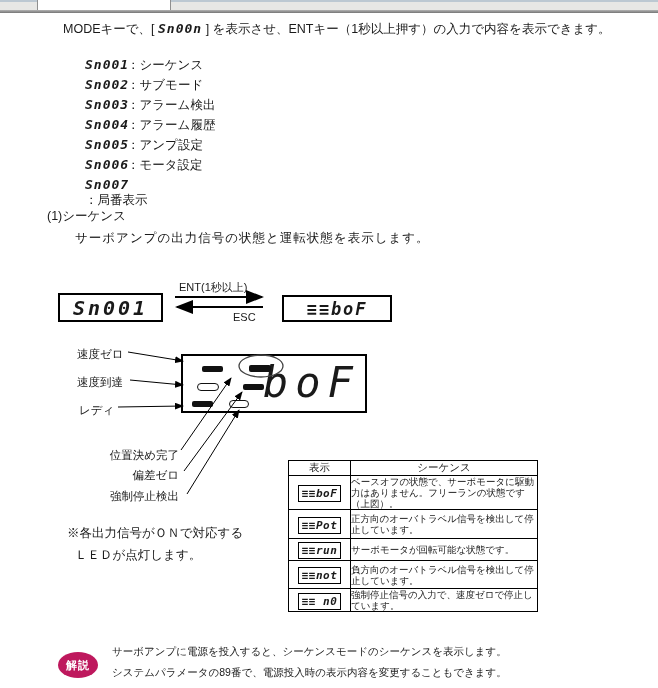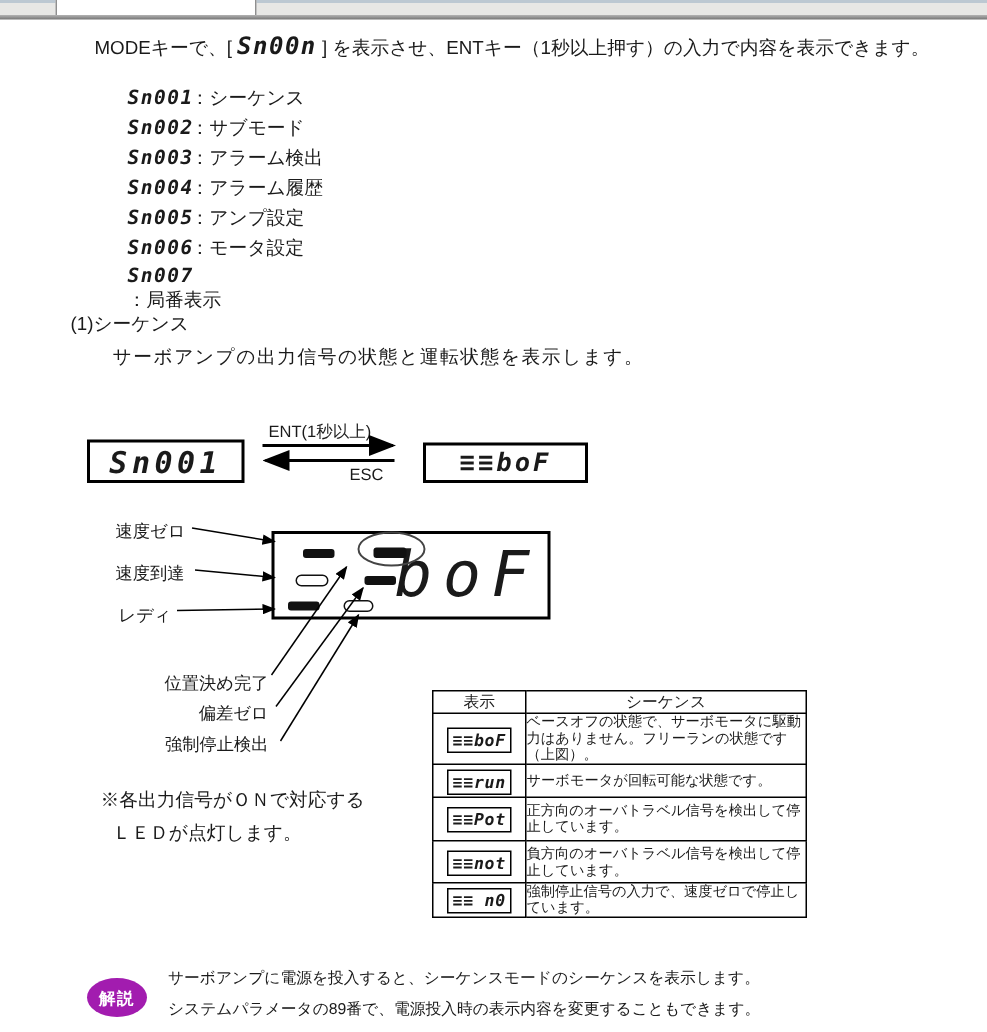--- a/index.html
+++ b/index.html
@@ -9,40 +9,40 @@
   }
   .abs{position:absolute;}
   
   .top-strip{left:0;top:0;width:658px;height:10px;background:#e7e7e5;border-top:2px solid #bcc8d2;box-sizing:border-box;}
   .top-box{left:37px;top:0;width:134px;height:10px;background:#ffffff;border-left:1px solid #8f8f8f;border-right:1px solid #8f8f8f;box-sizing:border-box;}
   .separator{left:0;top:10px;width:658px;height:3px;background:linear-gradient(#b3b3b3,#757575);}
   
   .jp{font-size:12.5px;line-height:1.25;white-space:nowrap;}
   .jp-small{font-size:11.5px;white-space:nowrap;}
   .seg{font-family:"DejaVu Sans Mono",monospace;font-style:italic;font-weight:600;letter-spacing:1px;}
-  .seg-inline{font-size:16px;}
+  .seg-inline{font-size:13px;}
   
   .disp-box{border:2px solid #000;background:#fff;display:flex;align-items:center;justify-content:center;box-sizing:border-box;}
   
   .mode-row{position:absolute;left:85px;display:flex;align-items:baseline;}
   .mode-code{width:42px;font-size:13px;}
   .mode-label{font-size:12.5px;}
   
   .bar{position:absolute;background:#111;border-radius:2px;}
   .bar.hollow{background:#fff;border:1.5px solid #111;border-radius:4px;box-sizing:border-box;}
   .bof-text{font-family:"DejaVu Sans Mono",monospace;font-style:italic;font-weight:400;font-size:42px;letter-spacing:7px;}
   
   table.seq{border-collapse:collapse;table-layout:fixed;width:249px;}
   table.seq td,table.seq th{border:1px solid #000;padding:0;box-sizing:border-box;}
   table.seq th{font-size:10.5px;font-weight:normal;text-align:center;}
   td.disp-cell{text-align:center;vertical-align:middle;}
   .mini-disp{display:inline-block;border:1.5px solid #000;padding:1px 3px;font-size:11px;letter-spacing:0.5px;}
   td.desc-cell{font-size:9.5px;line-height:11px;padding:1px 4px;vertical-align:middle;}
   
-  .badge{left:58px;top:652px;width:40px;height:26px;background:#a21caf;border-radius:50%;
+  .badge{left:58px;top:652px;width:40px;height:26px;background:#be185d;border-radius:50%;
          color:#fff;font-size:11px;font-weight:bold;display:flex;align-items:center;justify-content:center;letter-spacing:1px;}
   .footer-line{left:112px;font-size:10.5px;white-space:nowrap;}
   svg.overlay{position:absolute;left:0;top:0;pointer-events:none;}
 </style>
 </head>
 <body>
 
 <div class="abs top-strip"></div>
 <div class="abs top-box"></div>
 <div class="abs separator"></div>
@@ -123,27 +123,27 @@
     </colgroup>
   <tbody>
       <tr style="height:13px;">
     <th>表示</th>
     <th>シーケンス</th>
   </tr>
   <tr style="height:32px;">
     <td class="disp-cell"><span class="mini-disp seg">≡≡boF</span></td>
     <td class="desc-cell" style="white-space:normal;">ベースオフの状態で、サーボモータに駆動力はありません。フリーランの状態です（上図）。</td>
   </tr>
+  <tr style="height:29px;">
+    <td class="disp-cell"><span class="mini-disp seg">≡≡Pot</span></td>
+    <td class="desc-cell" style="white-space:normal;">正方向のオーバトラベル信号を検出して停止しています。</td>
+  </tr>
   <tr style="height:22px;">
     <td class="disp-cell"><span class="mini-disp seg">≡≡run</span></td>
     <td class="desc-cell" style="white-space:normal;">サーボモータが回転可能な状態です。</td>
-  </tr>
-  <tr style="height:29px;">
-    <td class="disp-cell"><span class="mini-disp seg">≡≡Pot</span></td>
-    <td class="desc-cell" style="white-space:normal;">正方向のオーバトラベル信号を検出して停止しています。</td>
   </tr>
   <tr style="height:28px;">
     <td class="disp-cell"><span class="mini-disp seg">≡≡not</span></td>
     <td class="desc-cell" style="white-space:normal;">負方向のオーバトラベル信号を検出して停止しています。</td>
   </tr>
   <tr style="height:19px;">
     <td class="disp-cell"><span class="mini-disp seg">≡≡ n0</span></td>
     <td class="desc-cell" style="white-space:normal;">強制停止信号の入力で、速度ゼロで停止しています。</td>
   </tr>
 </tbody>

